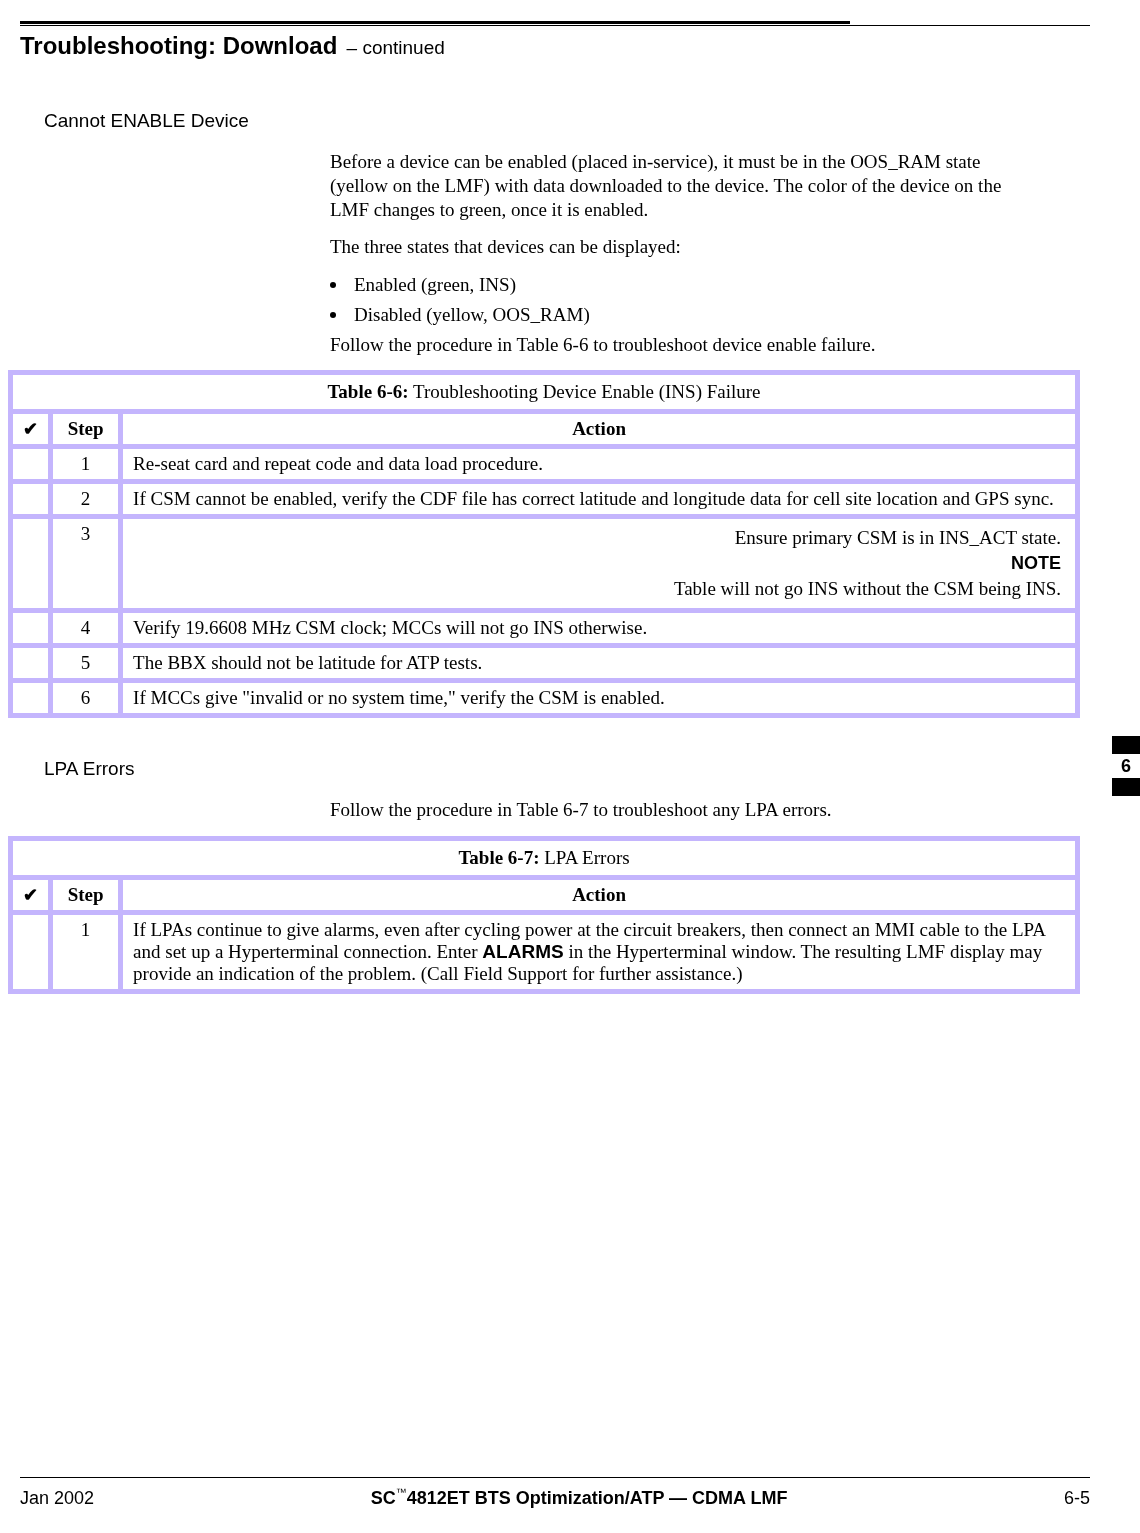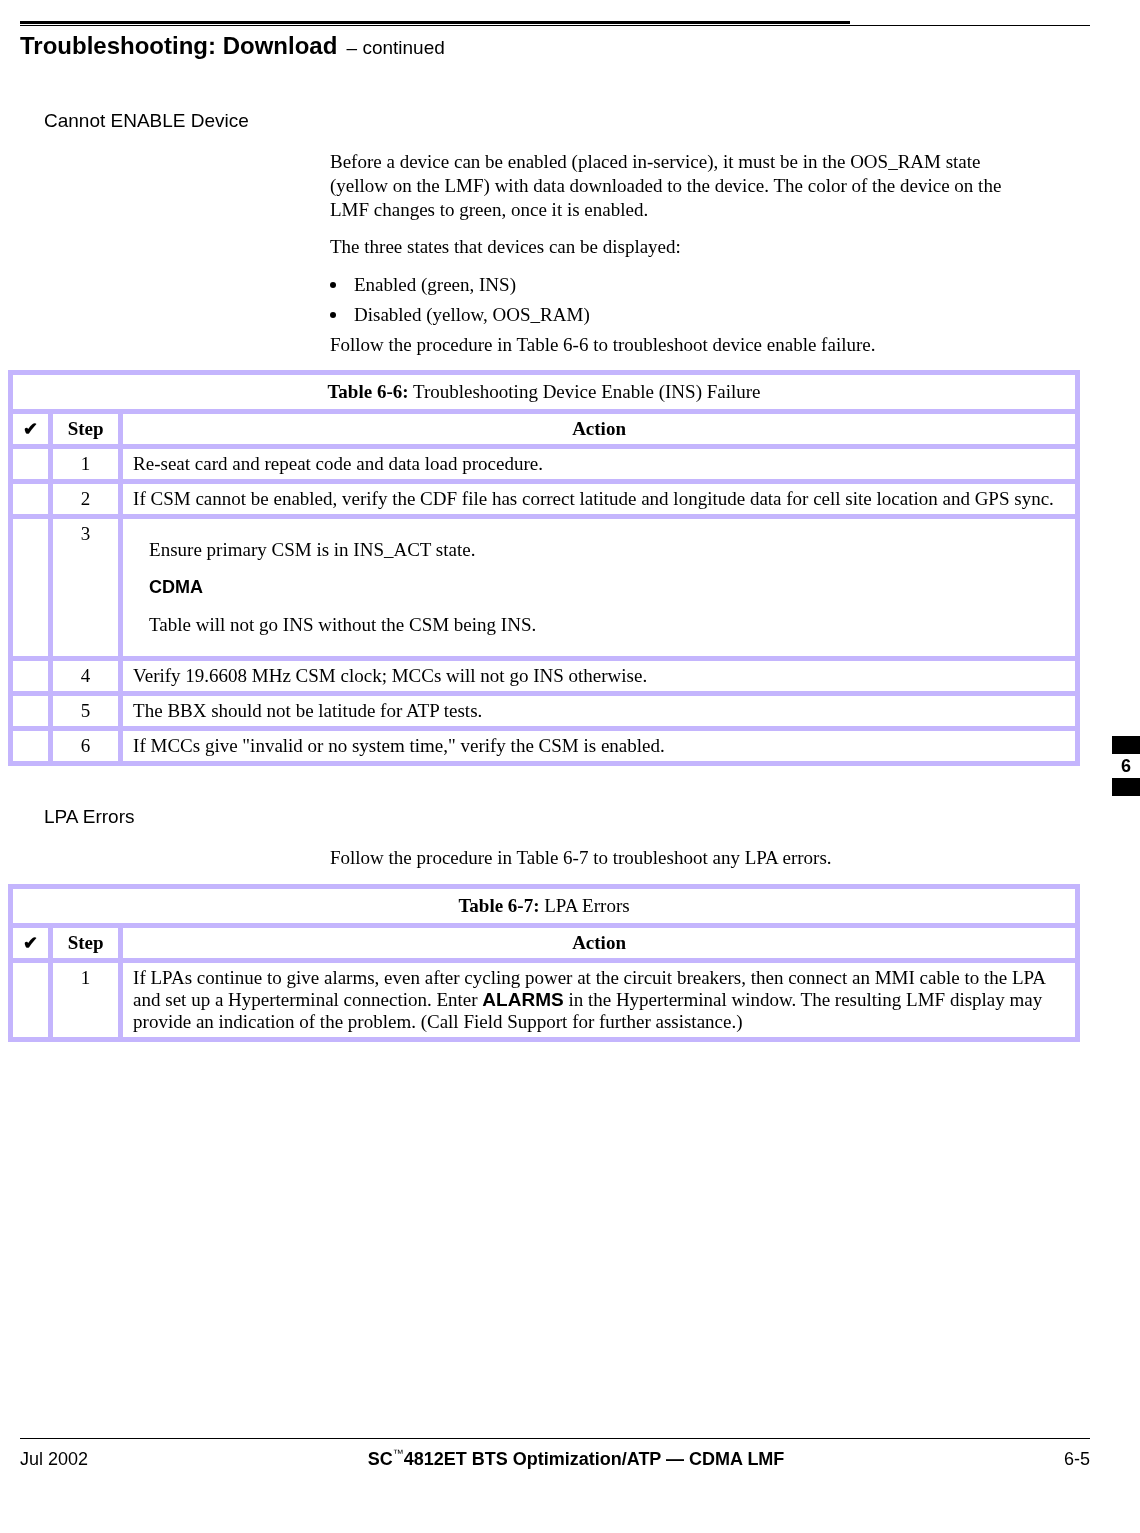--- a/index.html
+++ b/index.html
@@ -10,21 +10,21 @@
     body {
       font-family: "Times New Roman", Times, serif;
       width: 1140px;
       height: 1533px;
       background: #ffffff;
       color: #000000;
       position: relative;
       padding: 0;
     }
     .page {
-      padding: 25px 50px 63px 20px;
+      padding: 25px 50px 24px 20px;
       height: 100%;
       display: flex;
       flex-direction: column;
     }
     .content-area {
       flex: 1;
     }
     .top-rule-wrap {
       position: relative;
     }
@@ -179,21 +179,22 @@
       vertical-align: top;
       position: relative;
       top: -2px;
       font-weight: normal;
     }
     .footer-page {
       font-family: Arial, Helvetica, sans-serif;
       font-size: 18px;
     }
     .row-inner p {
-      margin: 16px;
+      margin: 4px;
+      text-align: right;
     }
   </style>
 </head>
 <body>
 
 <div class="page">
   <div class="content-area">
     <div class="top-rule-wrap">
       <div class="top-accent"></div>
       <div class="top-rule"></div>
@@ -237,21 +238,21 @@
           <td class="col-check"></td>
           <td class="col-step">2</td>
           <td>If CSM cannot be enabled, verify the CDF file has correct latitude and longitude data for cell site location and GPS sync.</td>
         </tr>
         <tr>
           <td class="col-check"></td>
           <td class="col-step">3</td>
           <td>
             <div class="row-inner">
               <p>Ensure primary CSM is in INS_ACT state.</p>
-              <p class="note-label">CDMA</p>
+              <p class="note-label">NOTE</p>
               <p>Table will not go INS without the CSM being INS.</p>
             </div>
           </td>
         </tr>
         <tr>
           <td class="col-check"></td>
           <td class="col-step">4</td>
           <td>Verify 19.6608 MHz CSM clock; MCCs will not go INS otherwise.</td>
         </tr>
         <tr>
@@ -293,21 +294,21 @@
           <td>
             <span>If LPAs continue to give alarms, even after cycling power at the circuit breakers, then connect an MMI cable to the LPA and set up a Hyperterminal connection. Enter </span><span class="action-cmd">ALARMS</span><span> in the Hyperterminal window. The resulting LMF display may provide an indication of the problem. (Call Field Support for further assistance.)</span>
           </td>
         </tr>
       </tbody>
         </table>
     </div>
   </div>
 
   <div class="footer">
-    <div class="footer-date">Jul 2002</div>
+    <div class="footer-date">Jan 2002</div>
     <div class="footer-center">
       <span>SC</span><span class="tm">™</span><span>4812ET BTS Optimization/ATP — CDMA LMF</span>
     </div>
     <div class="footer-page">6-5</div>
   </div>
 </div>
 
 <div class="side-tab">
   <div class="bar"></div>
   <div class="num">6</div>

